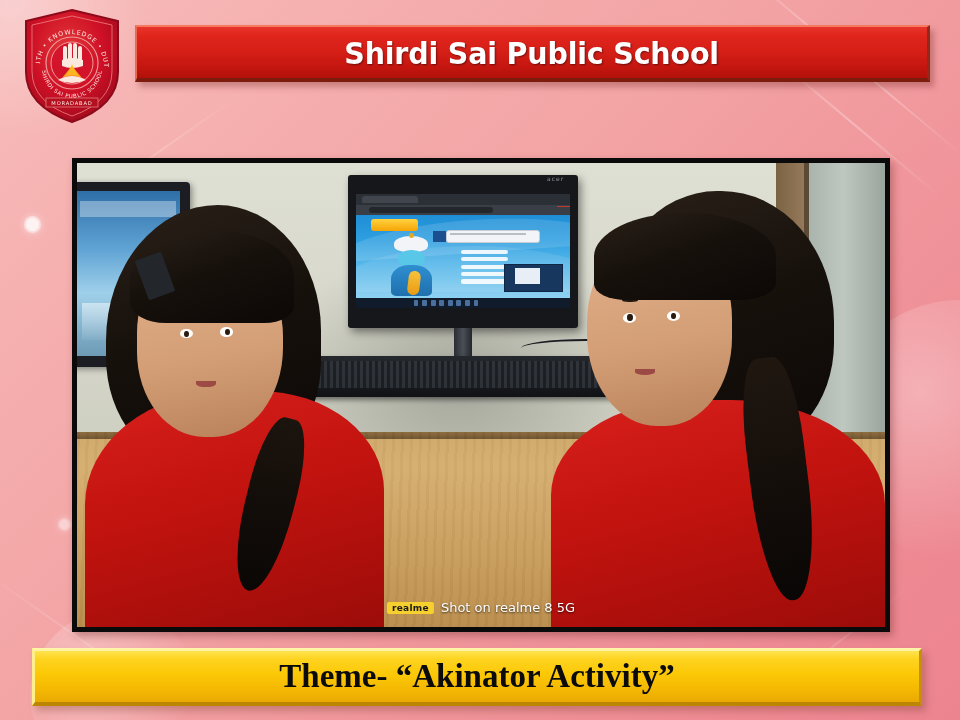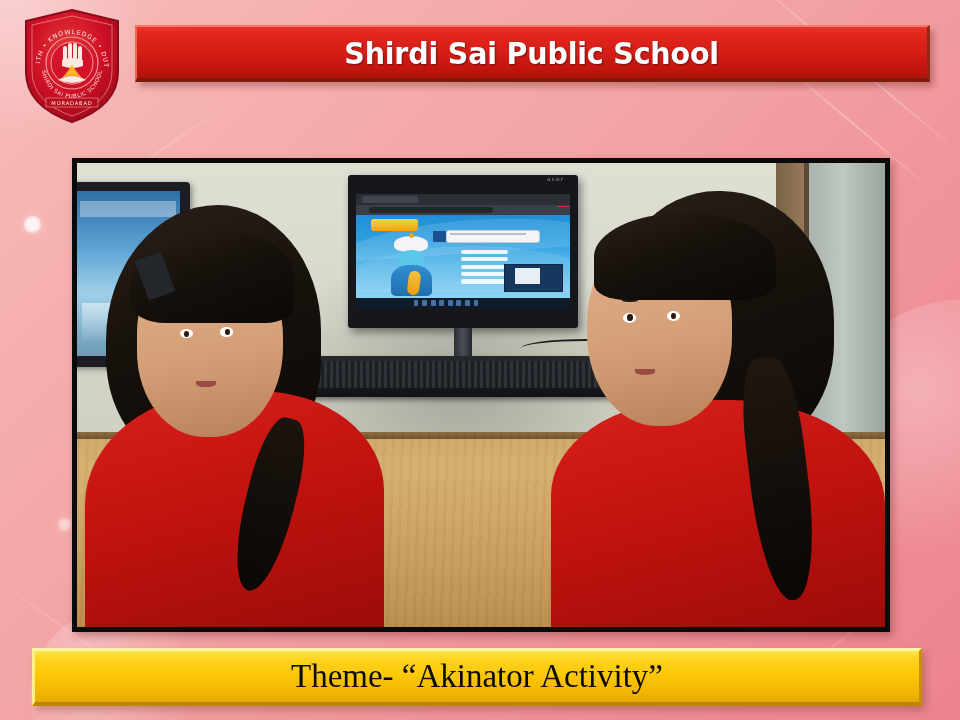--- a/index.html
+++ b/index.html
@@ -120,21 +120,21 @@
     border-top:3px solid #fff4a6;
     border-left:3px solid #ffee8c;
     border-right:3px solid #c99007;
     border-bottom:4px solid #bd8504;
     box-shadow:4px 5px 7px rgba(120,60,40,.32);
   }
   #theme-banner .label {
     color:#0b0b0b;
     font-family:"Liberation Serif", serif;
     font-size:33px;
-    font-weight:normal;
+    font-weight:bold;
   }
 
   
   #photo-frame {
     position:absolute;
     left:72px; top:158px; width:818px; height:474px;
     border:5px solid #0a0a0a;
     background:#111;
     overflow:hidden;
     box-shadow:3px 4px 8px rgba(90,30,30,.35);
@@ -622,20 +622,24 @@
           <div class="brow" style="left:24%; top:33%;"></div>
           <div class="brow" style="left:54%; top:32%;"></div>
           <div class="eye" style="left:25%; top:41%;"></div>
           <div class="eye" style="left:55%; top:40%;"></div>
           <div class="mouth" style="left:33%; top:70%;"></div>
         </div>
         <div class="st-hair top"></div>
         <div class="braid"></div>
       </div>
 
+      <div class="watermark">
+        <span class="wm-badge">realme</span>
+        <span class="wm-text">Shot on realme 8 5G</span>
+      </div>
 
     </div>
   </div>
 
   <div id="theme-banner" class="banner">
     <span class="label">Theme- “Akinator Activity”</span>
   </div>
 
 </div>
 

